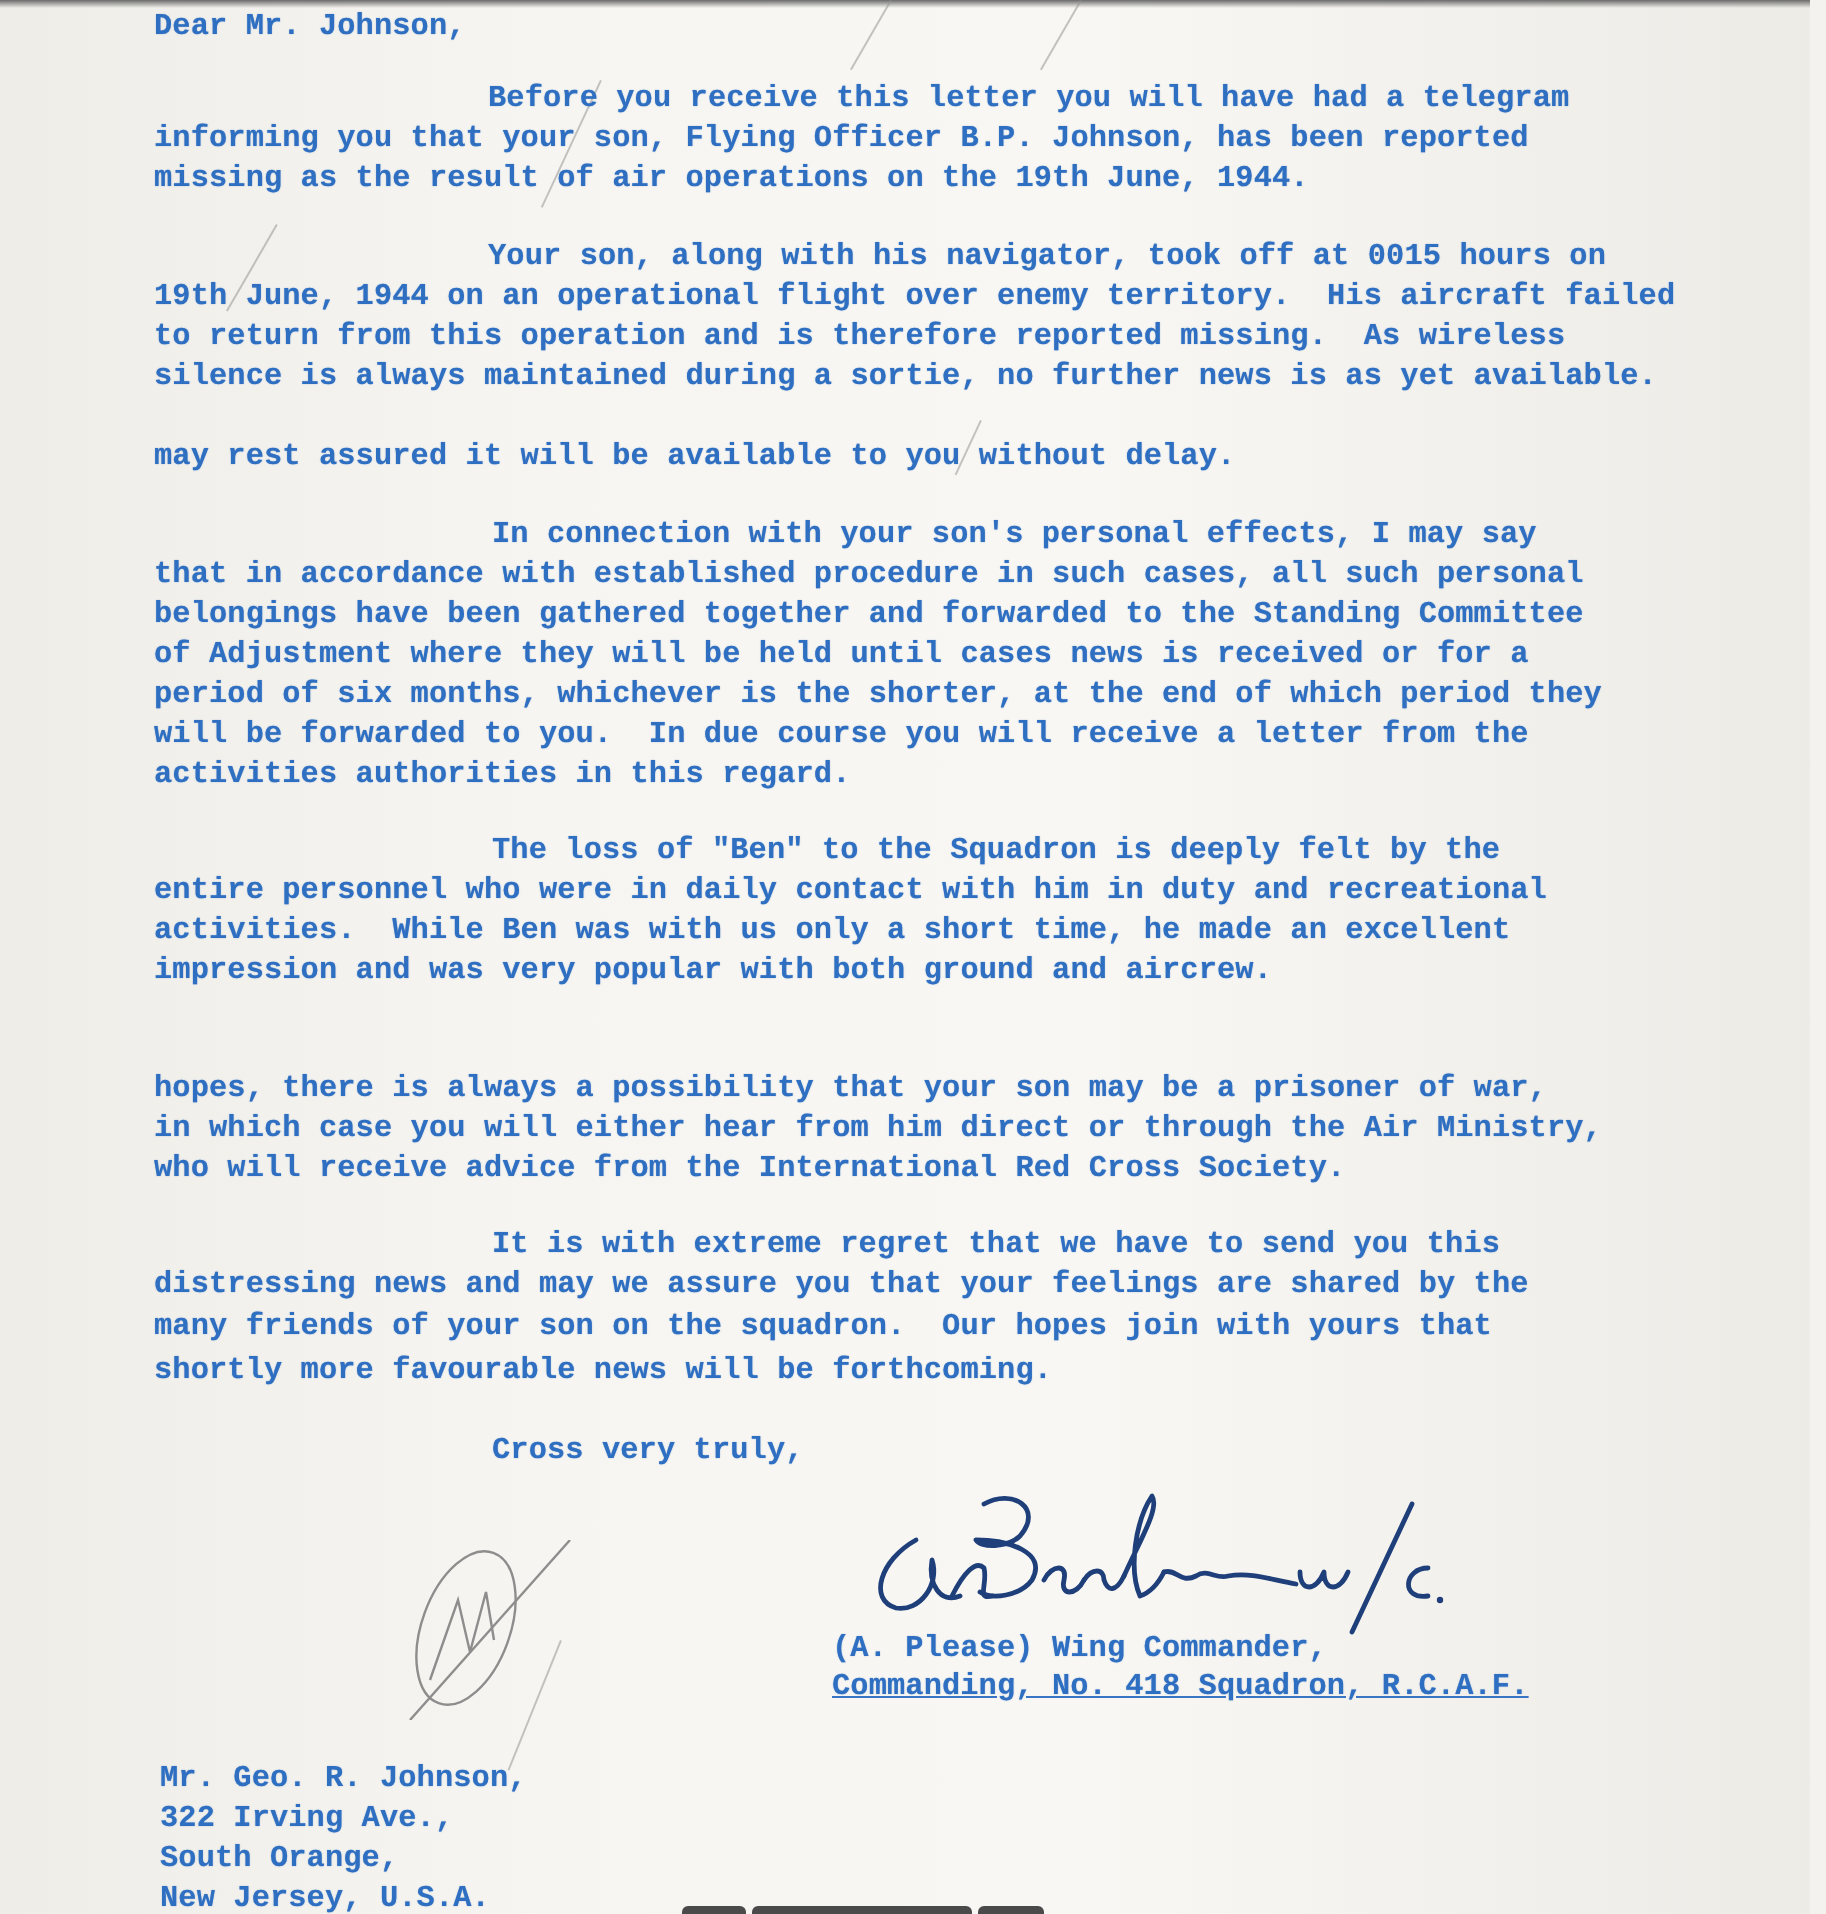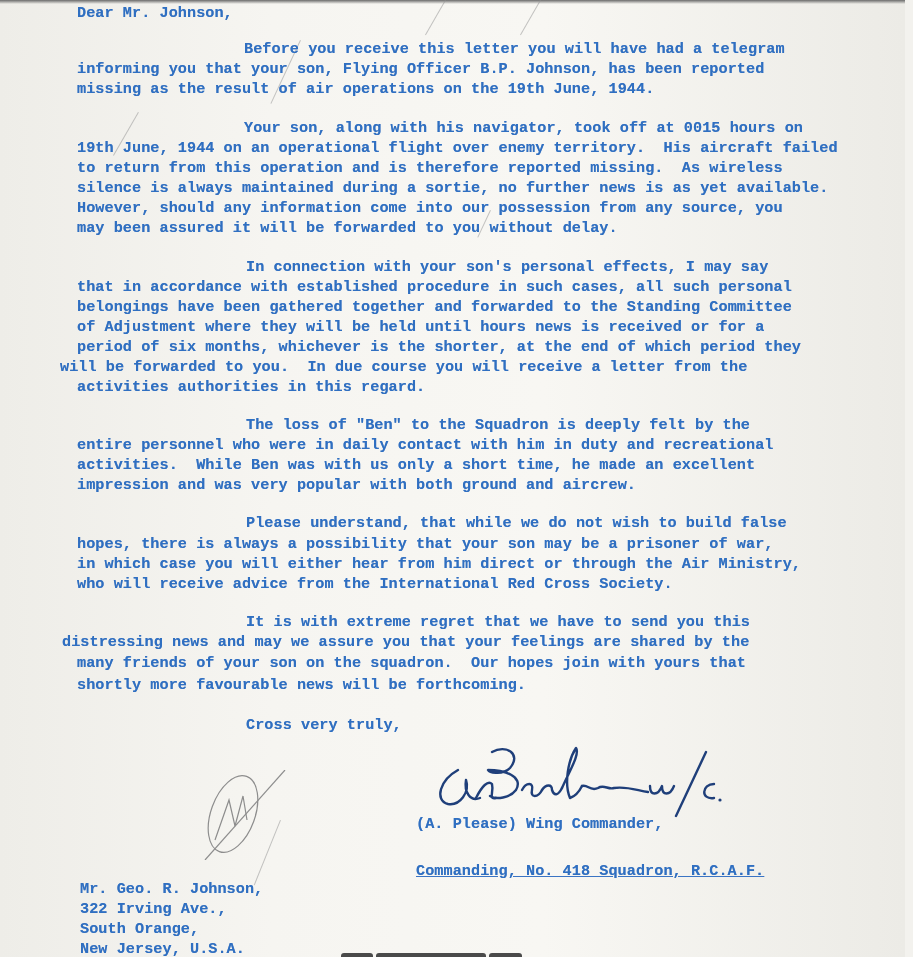--- a/index.html
+++ b/index.html
@@ -16,21 +16,21 @@
     position: absolute; left: 0; top: 0; width: 913px; height: 4px;
     background: linear-gradient(180deg, #6b6b6b, rgba(160,160,160,0));
   }
   .line {
     position: absolute; white-space: pre;
     font-family: "Liberation Mono", "DejaVu Sans Mono", monospace;
     font-size: 15.2px; font-weight: bold; color: #2f6fc1;
     letter-spacing: 0.05px; line-height: 18px;
     text-shadow: 0 0 0.6px rgba(40,100,190,0.55);
   }
-  .sig-line { text-decoration: underline; text-decoration-color: #3a74c4; margin-top: 28px; }
+  .sig-line { text-decoration: underline; text-decoration-color: #3a74c4; }
   .pencil {
     position: absolute; background: rgba(150,150,150,0.55); width: 1px; transform-origin: top left;
   }
   .bottom-bar { position: absolute; top: 953px; height: 4px; background: #4a4a4a; border-radius: 3px 3px 0 0; }
 </style>
 </head>
 <body>
 
 <div class="page">
   <div class="topshade"></div>
@@ -45,43 +45,41 @@
   <div class="line" style="left:77px;top:4px">Dear Mr. Johnson,</div>
 
   <div class="line" style="left:244px;top:40px">Before you receive this letter you will have had a telegram</div>
   <div class="line" style="left:77px;top:60px">informing you that your son, Flying Officer B.P. Johnson, has been reported</div>
   <div class="line" style="left:77px;top:80px">missing as the result of air operations on the 19th June, 1944.</div>
 
   <div class="line" style="left:244px;top:119px">Your son, along with his navigator, took off at 0015 hours on</div>
   <div class="line" style="left:77px;top:139px">19th June, 1944 on an operational flight over enemy territory.  His aircraft failed</div>
   <div class="line" style="left:77px;top:159px">to return from this operation and is therefore reported missing.  As wireless</div>
   <div class="line" style="left:77px;top:179px">silence is always maintained during a sortie, no further news is as yet available.</div>
-  <div class="line" style="left:77px;top:199px">However, should any information come into our possession from any source, you</div>
-  <div class="line" style="left:77px;top:219px">may been assured it will be forwarded to you without delay.</div>
+  <div class="line" style="left:77px;top:219px">may rest assured it will be available to you without delay.</div>
 
   <div class="line" style="left:246px;top:258px">In connection with your son's personal effects, I may say</div>
   <div class="line" style="left:77px;top:278px">that in accordance with established procedure in such cases, all such personal</div>
   <div class="line" style="left:77px;top:298px">belongings have been gathered together and forwarded to the Standing Committee</div>
-  <div class="line" style="left:77px;top:318px">of Adjustment where they will be held until hours news is received or for a</div>
+  <div class="line" style="left:77px;top:318px">of Adjustment where they will be held until cases news is received or for a</div>
   <div class="line" style="left:77px;top:338px">period of six months, whichever is the shorter, at the end of which period they</div>
-  <div class="line" style="left:60px;top:358px">will be forwarded to you.  In due course you will receive a letter from the</div>
+  <div class="line" style="left:77px;top:358px">will be forwarded to you.  In due course you will receive a letter from the</div>
   <div class="line" style="left:77px;top:378px">activities authorities in this regard.</div>
 
   <div class="line" style="left:246px;top:416px">The loss of "Ben" to the Squadron is deeply felt by the</div>
   <div class="line" style="left:77px;top:436px">entire personnel who were in daily contact with him in duty and recreational</div>
   <div class="line" style="left:77px;top:476px">impression and was very popular with both ground and aircrew.</div>
   <div class="line" style="left:77px;top:456px">activities.  While Ben was with us only a short time, he made an excellent</div>
 
-  <div class="line" style="left:246px;top:514px">Please understand, that while we do not wish to build false</div>
   <div class="line" style="left:77px;top:535px">hopes, there is always a possibility that your son may be a prisoner of war,</div>
   <div class="line" style="left:77px;top:555px">in which case you will either hear from him direct or through the Air Ministry,</div>
   <div class="line" style="left:77px;top:575px">who will receive advice from the International Red Cross Society.</div>
 
   <div class="line" style="left:246px;top:613px">It is with extreme regret that we have to send you this</div>
-  <div class="line" style="left:62px;top:633px">distressing news and may we assure you that your feelings are shared by the</div>
+  <div class="line" style="left:77px;top:633px">distressing news and may we assure you that your feelings are shared by the</div>
   <div class="line" style="left:77px;top:654px">many friends of your son on the squadron.  Our hopes join with yours that</div>
   <div class="line" style="left:77px;top:676px">shortly more favourable news will be forthcoming.</div>
 
   <div class="line" style="left:246px;top:716px">Cross very truly,</div>
 
   <svg style="position:absolute;left:430px;top:740px" width="300" height="80" viewBox="0 0 300 80">
     <g fill="none" stroke="#1f3f7a" stroke-width="2.4" stroke-linecap="round" stroke-linejoin="round">
       <path d="M28 30 C 10 40, 4 60, 18 64 C 30 66, 40 52, 36 40 C 34 52, 40 62, 50 58"></path>
       <path d="M46 58 C 52 46, 58 40, 62 44 C 64 52, 58 60, 66 58"></path>
       <path d="M62 12 C 76 4, 92 14, 80 28 C 74 34, 60 34, 58 30 C 74 30, 94 36, 86 50 C 80 58, 66 60, 60 56"></path>

